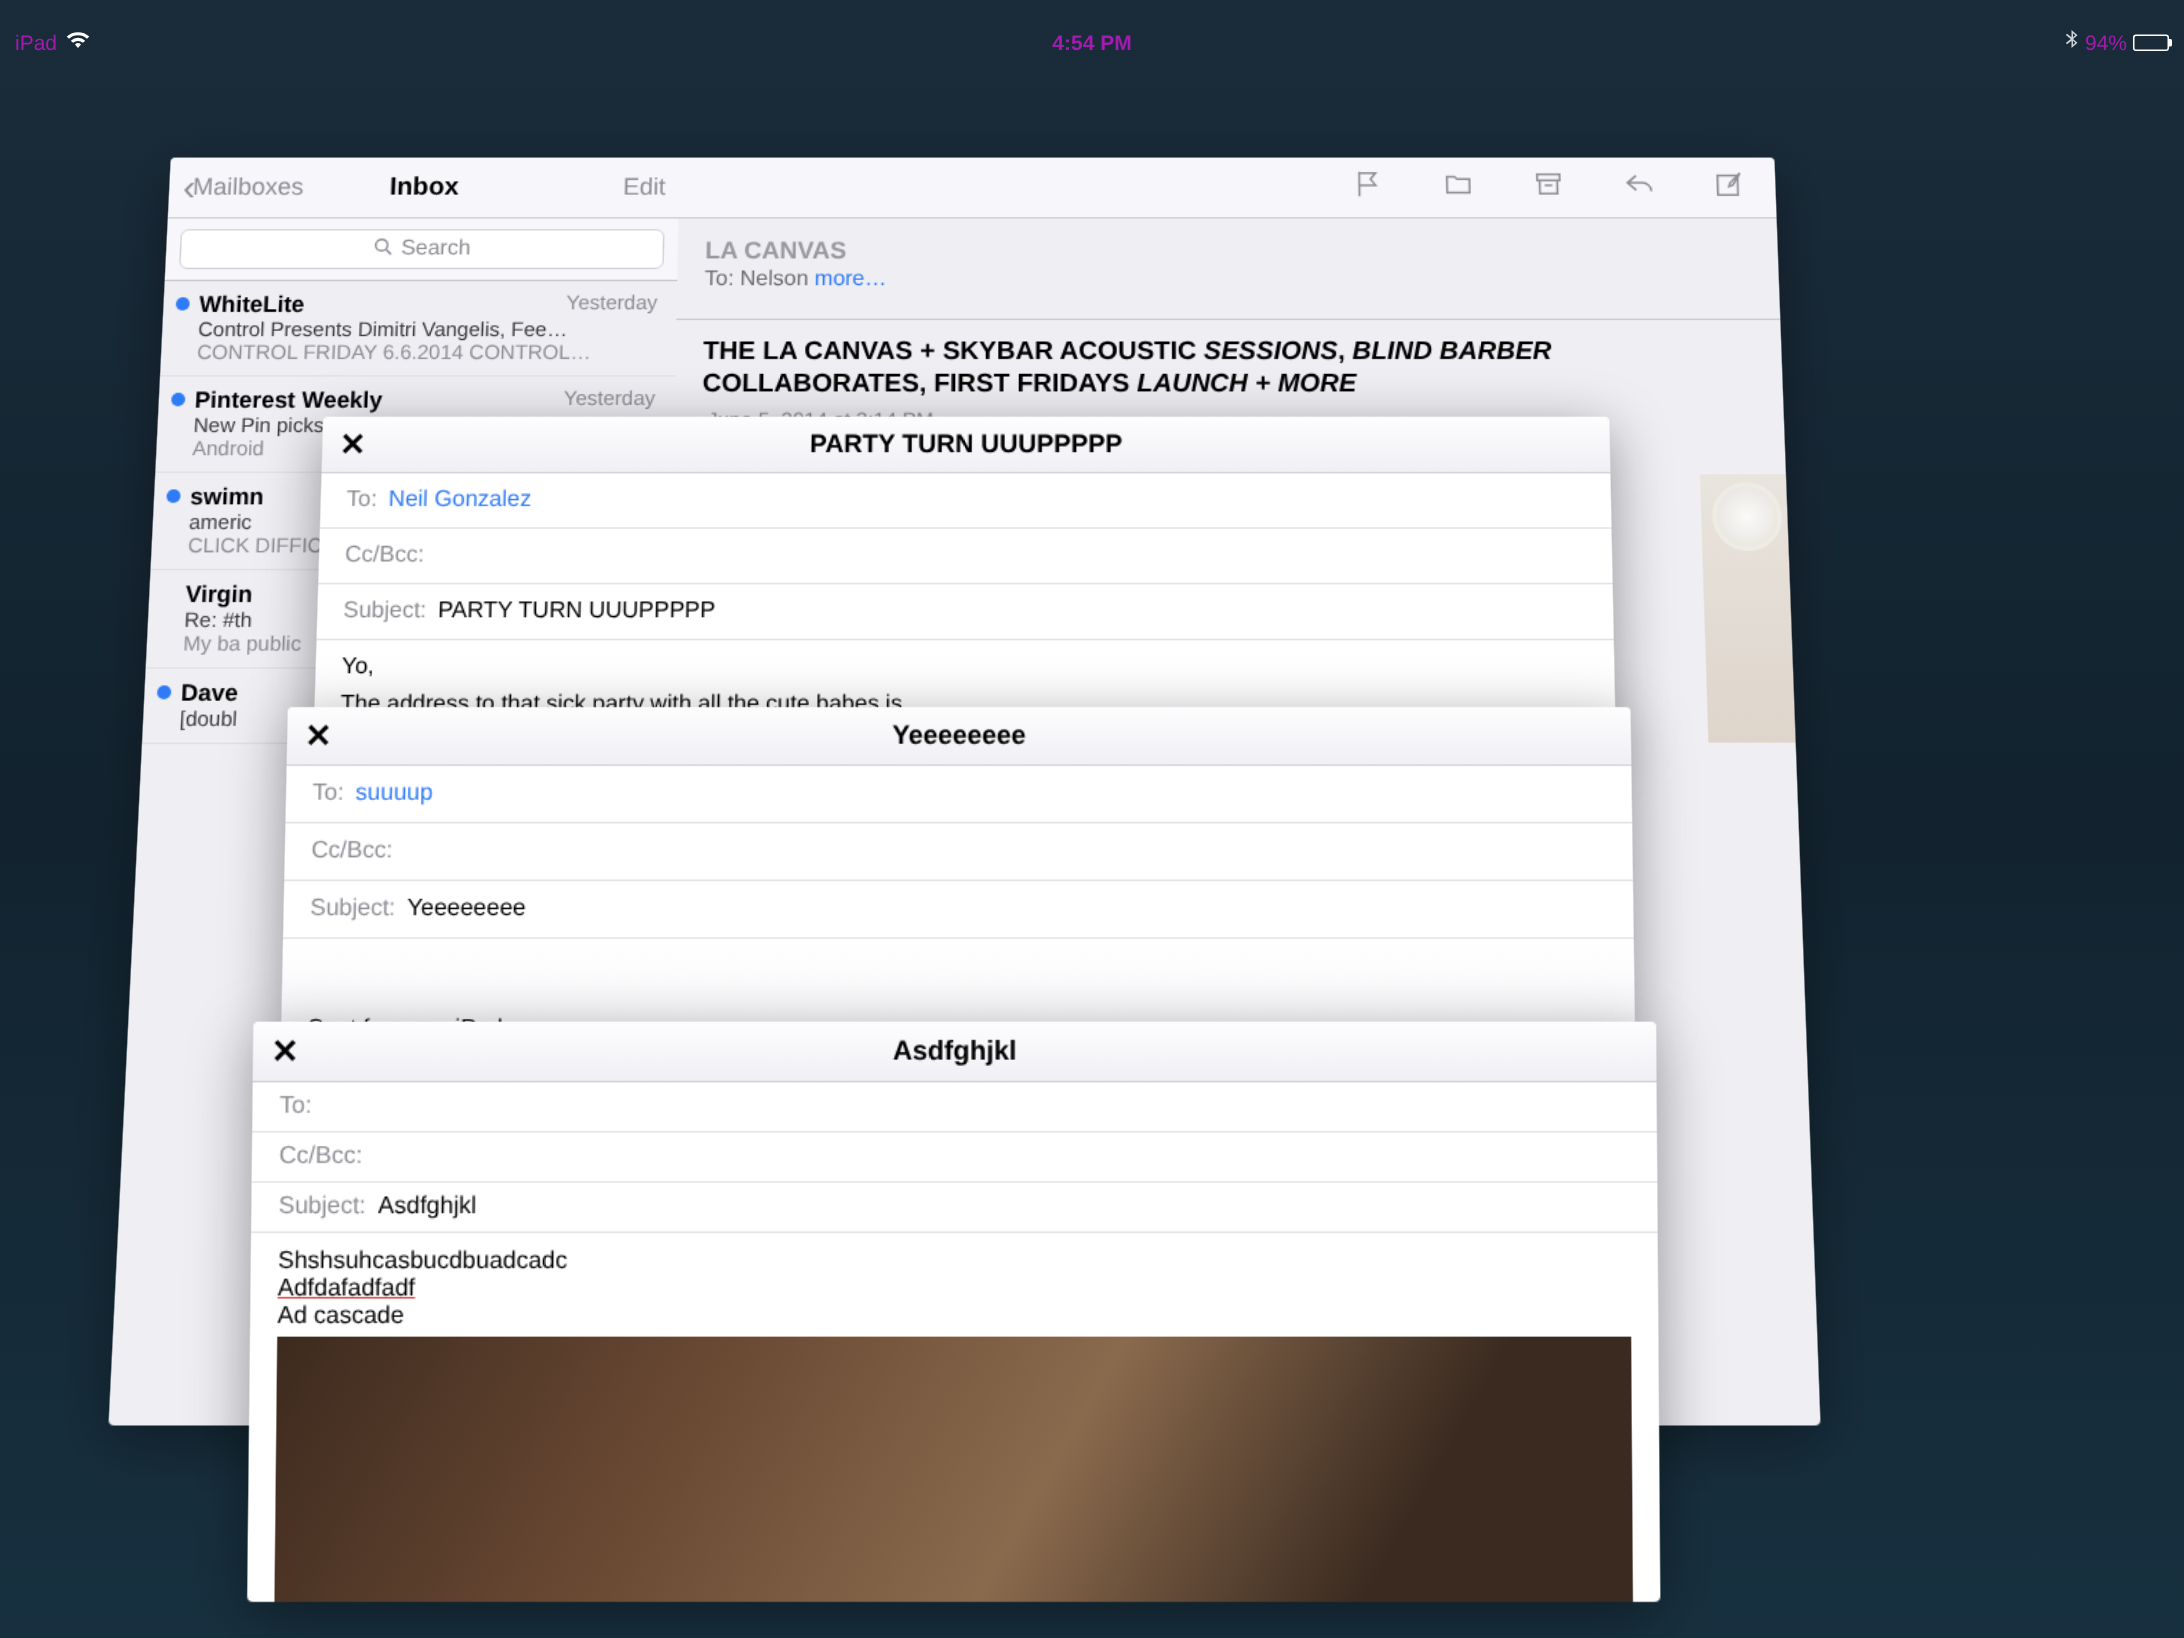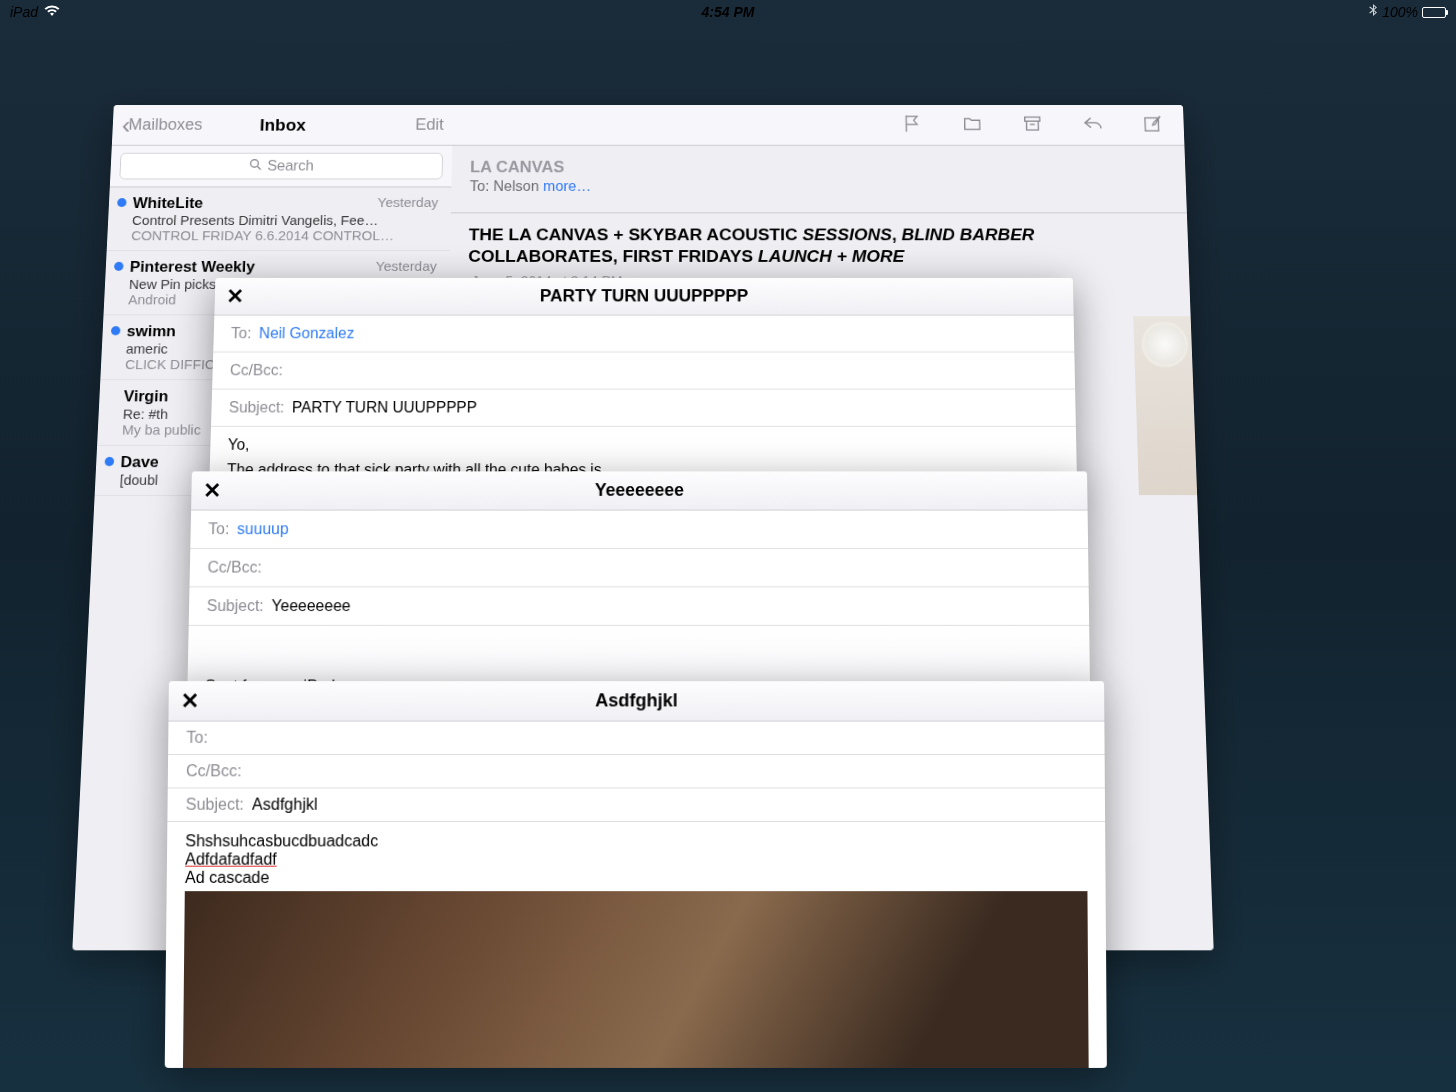--- a/index.html
+++ b/index.html
@@ -1,20 +1,20 @@
 <!DOCTYPE html>
 <html><head>
 <meta charset="utf-8">
 <style>
 * { margin: 0; padding: 0; box-sizing: border-box; }
 html, body { width: 1456px; height: 1092px; overflow: hidden; font-family: -apple-system, "Helvetica Neue", Helvetica, Arial, sans-serif; }
 body { background: linear-gradient(180deg, #1a2b3a 0%, #12232f 50%, #17303f 100%); position: relative; }
 
 
-.status-bar { position: absolute; top: 0; left: 0; right: 0; height: 24px; color: #000000; font-size: 14px; font-weight: 400; display: flex; align-items: center; padding: 0 10px; font-style: italic; }
+.status-bar { position: absolute; top: 16px; left: 0; right: 0; height: 24px; color: #a21caf; font-size: 14px; font-weight: 400; display: flex; align-items: center; padding: 0 10px; }
 .status-left { display: flex; align-items: center; gap: 6px; }
 .status-center { position: absolute; left: 50%; transform: translateX(-50%); font-weight: 600; }
 .status-right { margin-left: auto; display: flex; align-items: center; gap: 4px; }
 .wifi-icon { display: inline-block; }
 .battery-icon { width: 24px; height: 11px; border: 1px solid #fff; border-radius: 2px; position: relative; }
 .battery-icon::after { content: ""; position: absolute; right: -3px; top: 2px; width: 2px; height: 5px; background: #fff; border-radius: 0 1px 1px 0; }
 .battery-fill { background: #fff; height: 100%; width: 94%; }
 
 
 .scene { position: absolute; top: 40px; left: 0; right: 0; bottom: 0; perspective: 1800px; perspective-origin: 50% 35%; }
@@ -97,21 +97,21 @@
         </svg>
     </span>
   </div>
   <div class="status-center">4:54 PM</div>
   <div class="status-right">
     <span>
       <svg width="9" height="14" viewBox="0 0 9 14">
           <path d="M4 0 L8 3.5 L5 6 L8 8.5 L4 12 L4 7.2 L1 9.5 L0.2 8.7 L3.5 6 L0.2 3.3 L1 2.5 L4 4.8 Z M5 2.2 L5 4.8 L6.5 3.5 Z M5 7.2 L5 9.8 L6.5 8.5 Z" fill="#cfd3d7"></path>
         </svg>
     </span>
-    <span>100%</span>
+    <span>94%</span>
     <span class="battery-icon"><span class="battery-fill"></span></span>
   </div>
 </div>
 
 <div class="scene">
 
   <div class="mail-app">
 
     <div class="left-col">
       <div class="sidebar-header sidebar-header-wrap">

